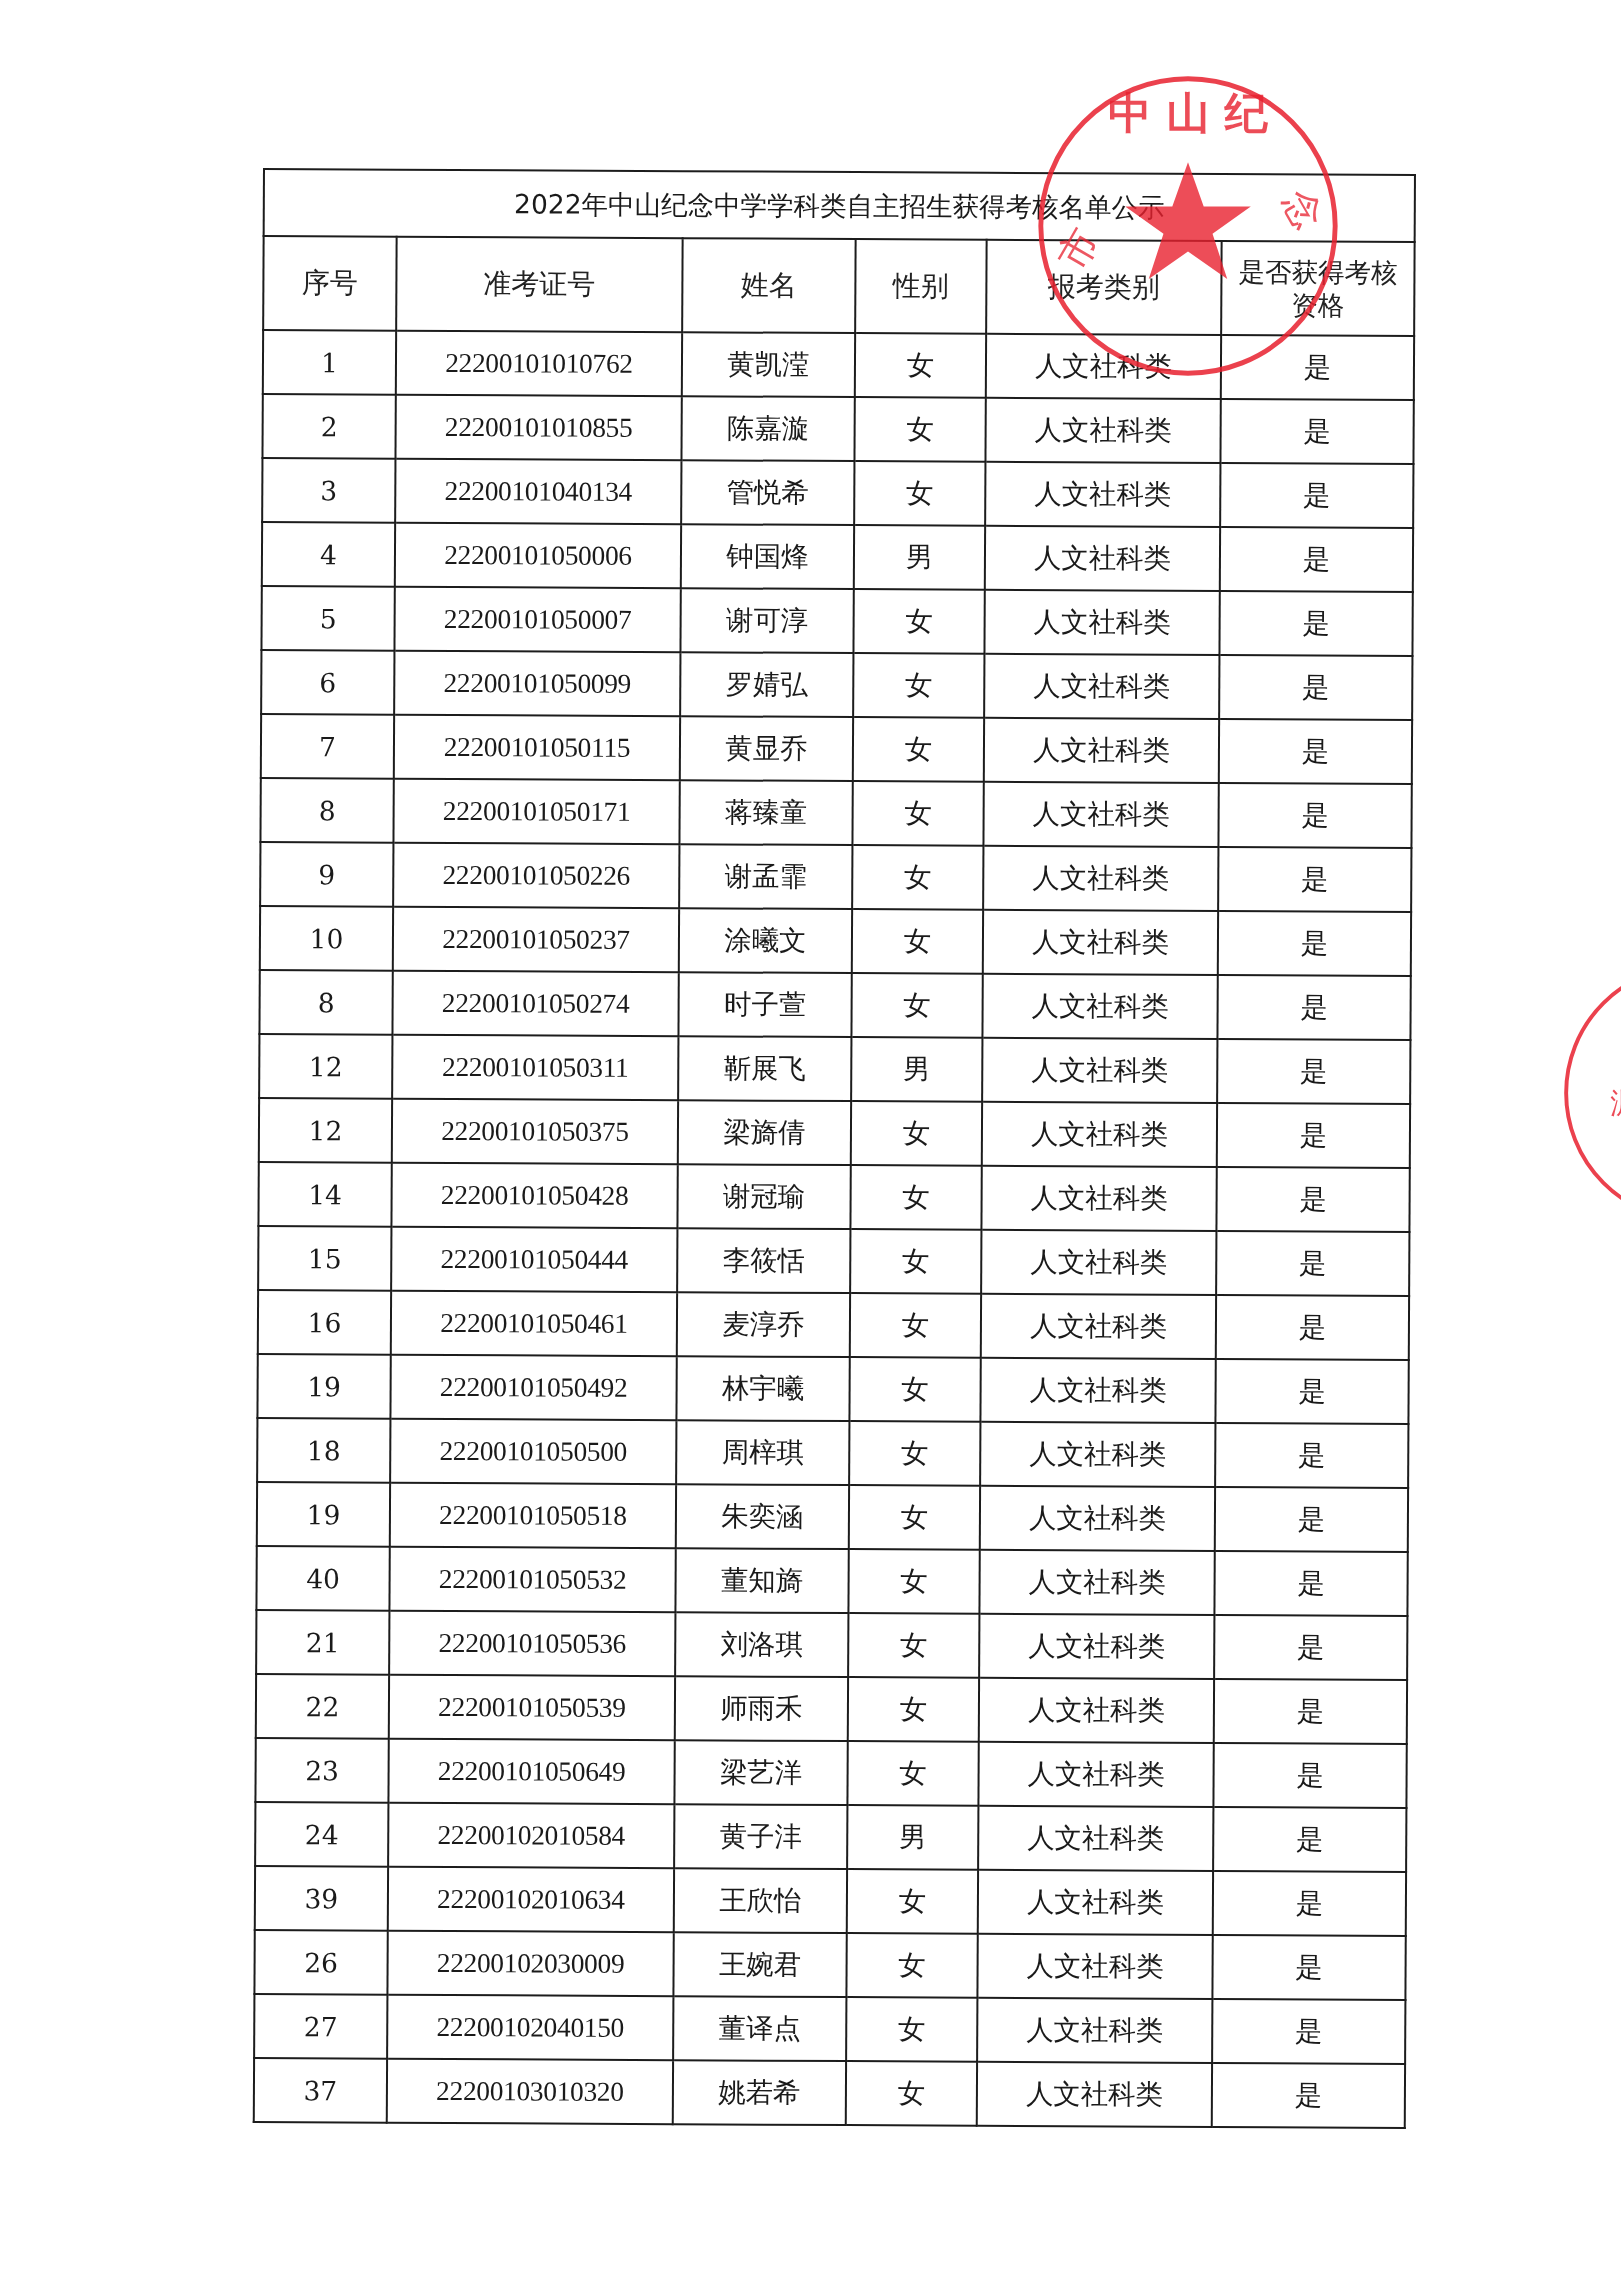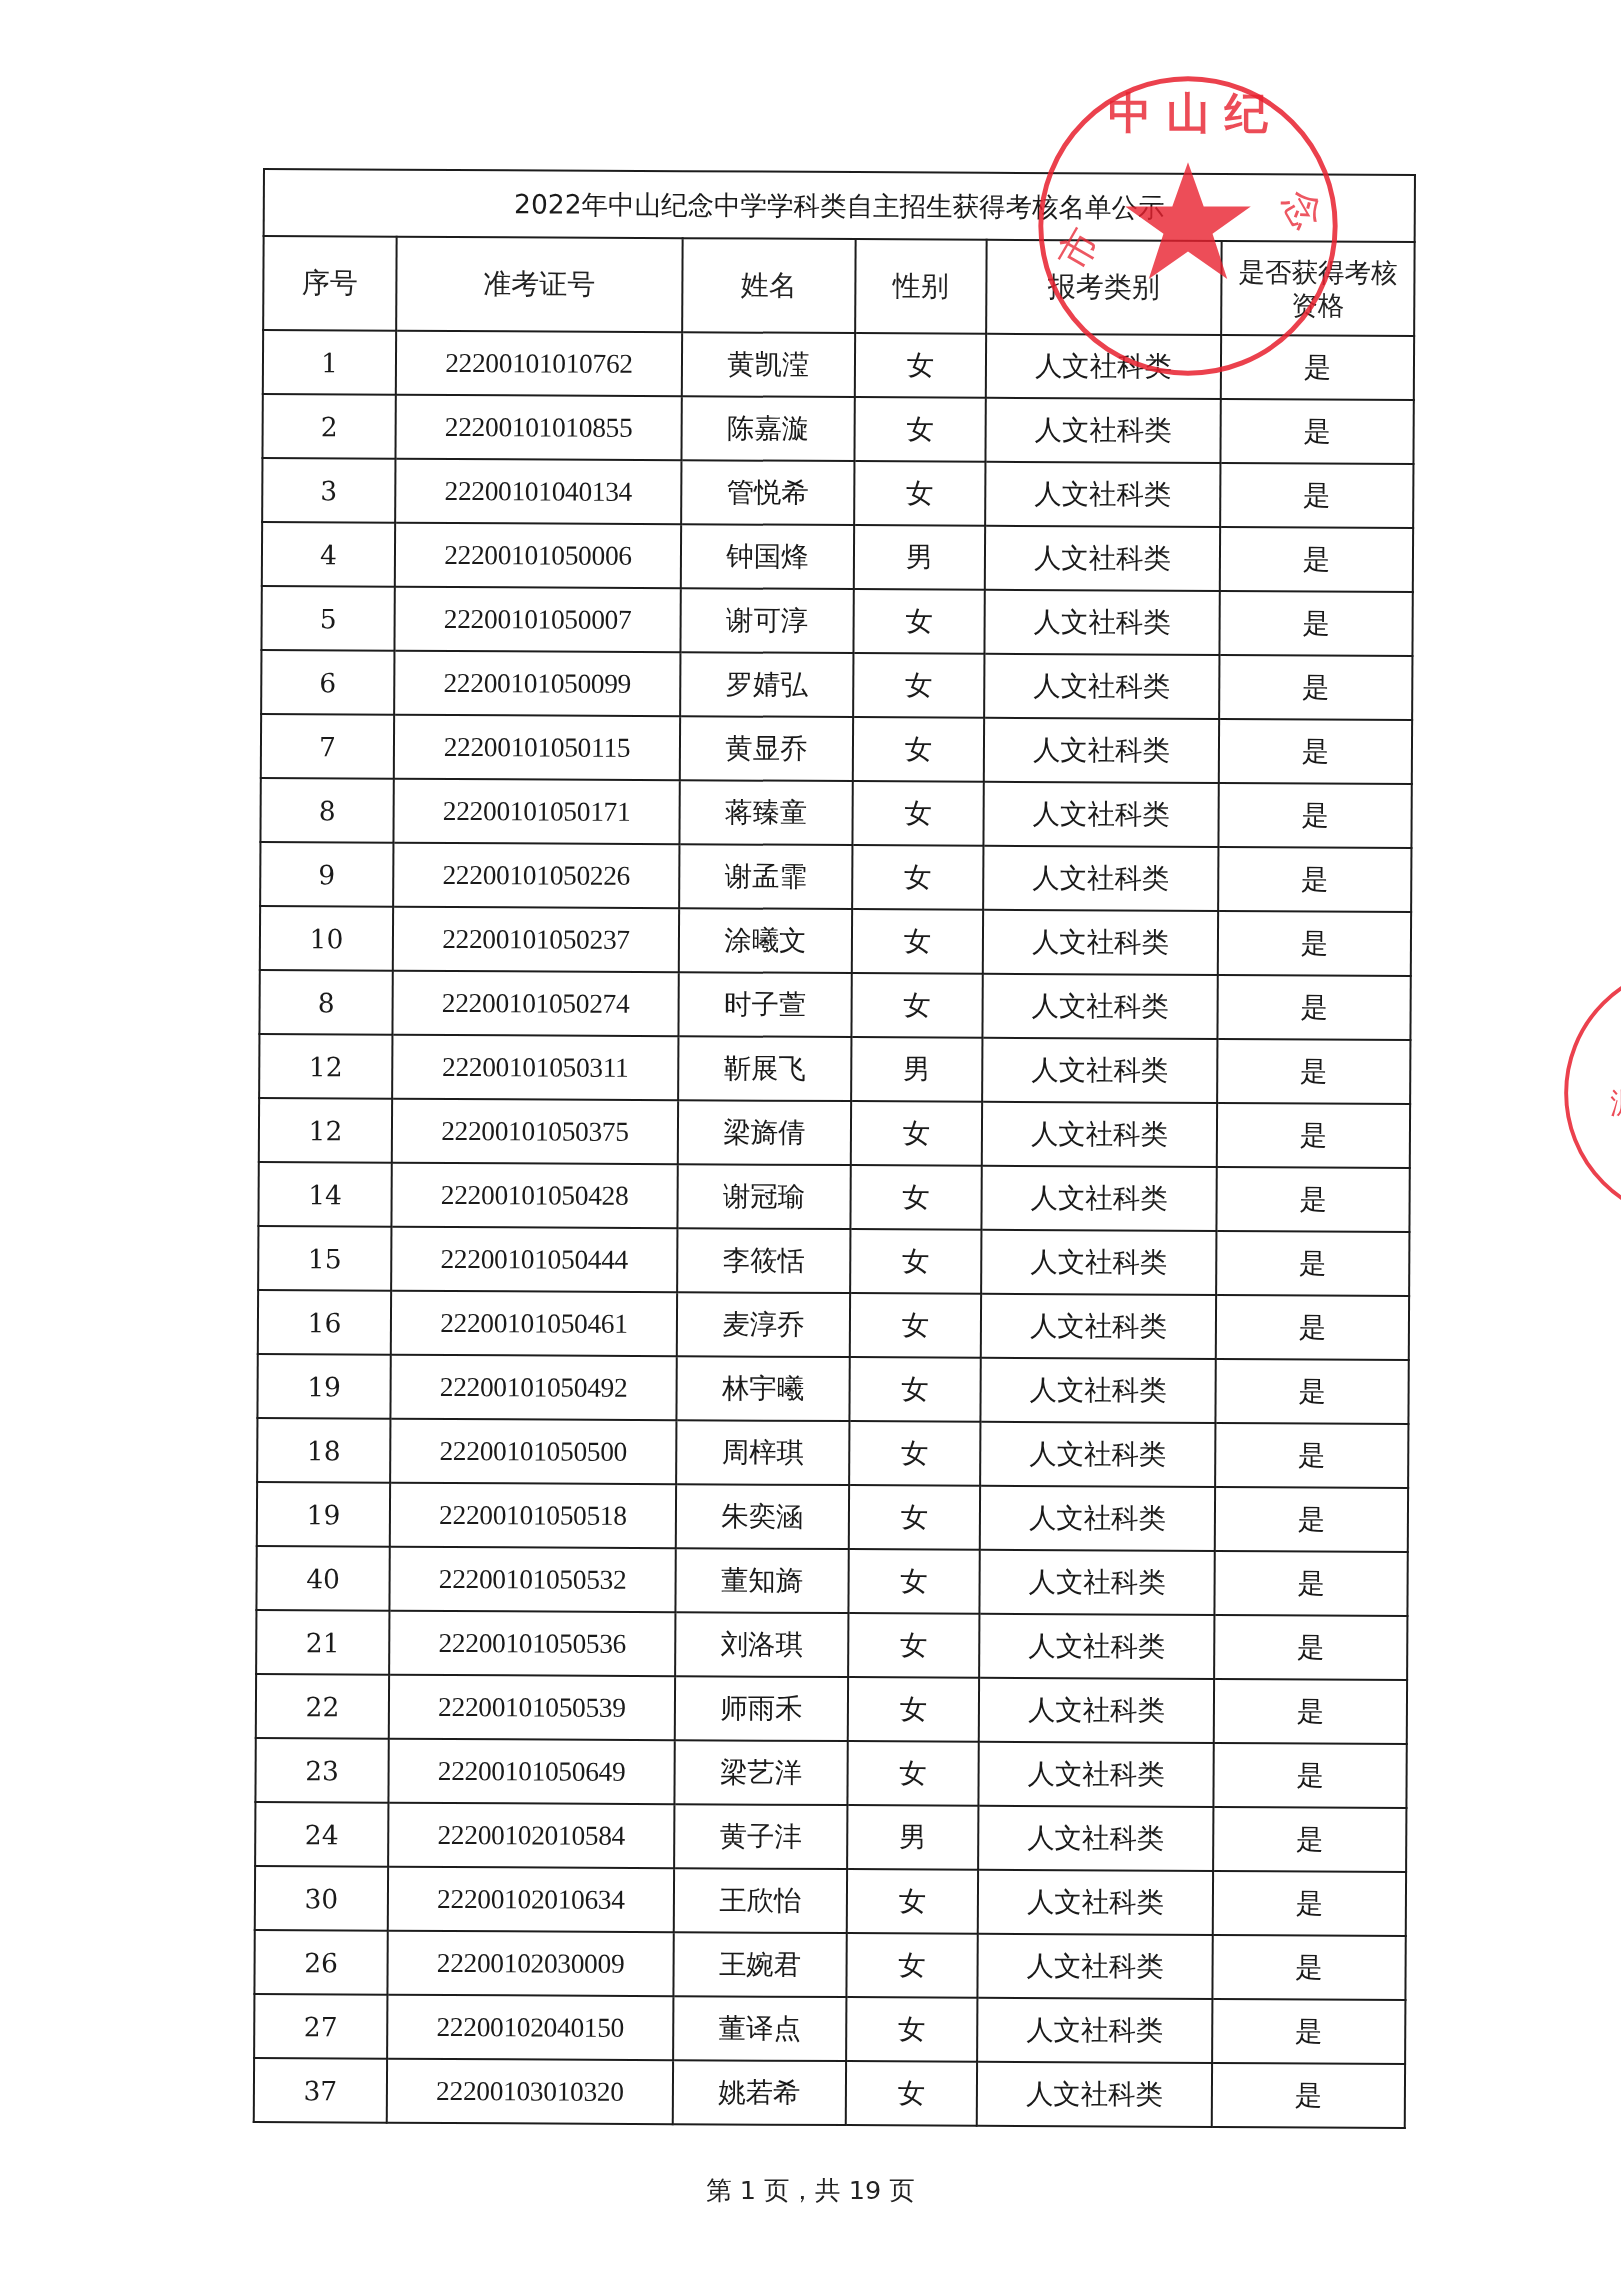--- a/index.html
+++ b/index.html
@@ -242,21 +242,21 @@
         </tr>
         <tr class="data-row">
           <td>24</td>
           <td class="id">22200102010584</td>
           <td class="cjk">黄子沣</td>
           <td class="cjk">男</td>
           <td class="cjk">人文社科类</td>
           <td class="cjk">是</td>
         </tr>
         <tr class="data-row">
-          <td>30</td>
+          <td>39</td>
           <td class="id">22200102010634</td>
           <td class="cjk">王欣怡</td>
           <td class="cjk">女</td>
           <td class="cjk">人文社科类</td>
           <td class="cjk">是</td>
         </tr>
         <tr class="data-row">
           <td>26</td>
           <td class="id">22200102030009</td>
           <td class="cjk">王婉君</td>
@@ -276,21 +276,20 @@
           <td>37</td>
           <td class="id">22200103010320</td>
           <td class="cjk">姚若希</td>
           <td class="cjk">女</td>
           <td class="cjk">人文社科类</td>
           <td class="cjk">是</td>
         </tr>
       </tbody>
   </table>
 
-  <div class="footer">第 1 页，共 19 页</div>
 
   <svg class="stamp stamp-main" viewBox="0 0 320 320">
     <circle cx="160" cy="160" r="150" fill="none" stroke="#e8202e" stroke-width="5" opacity="0.85"></circle>
     <polygon points="160,95 176,140 224,140 185,168 200,214 160,186 120,214 135,168 96,140 144,140" fill="#e8202e" opacity="0.8"></polygon>
     <text x="160" y="60" text-anchor="middle" font-family="DejaVu Sans, sans-serif" font-size="44" fill="#e8202e" opacity="0.8" font-weight="bold">中 山 纪</text>
     <text x="60" y="190" text-anchor="middle" font-family="DejaVu Sans, sans-serif" font-size="40" fill="#e8202e" opacity="0.75" transform="rotate(-60 60 190)">市</text>
     <text x="265" y="150" text-anchor="middle" font-family="DejaVu Sans, sans-serif" font-size="40" fill="#e8202e" opacity="0.75" transform="rotate(60 265 150)">念</text>
   </svg>
 
   <svg class="stamp stamp-edge" viewBox="0 0 220 280">

